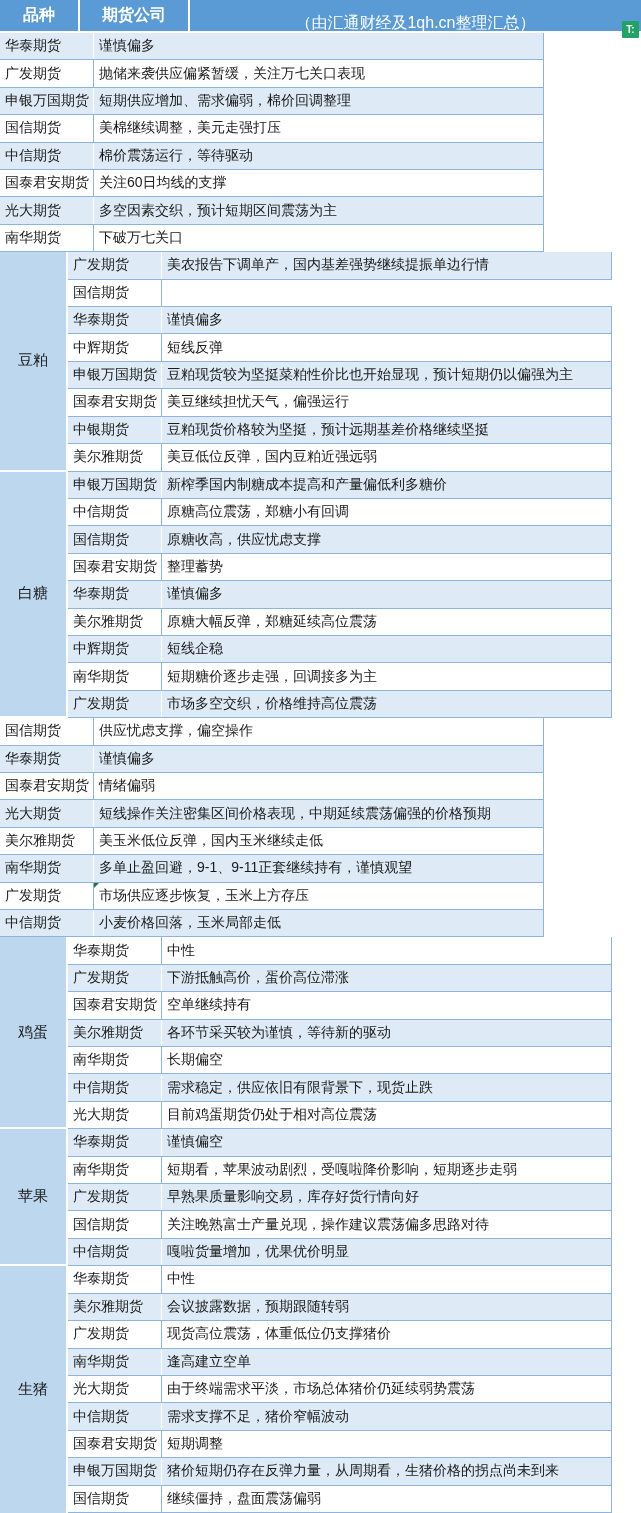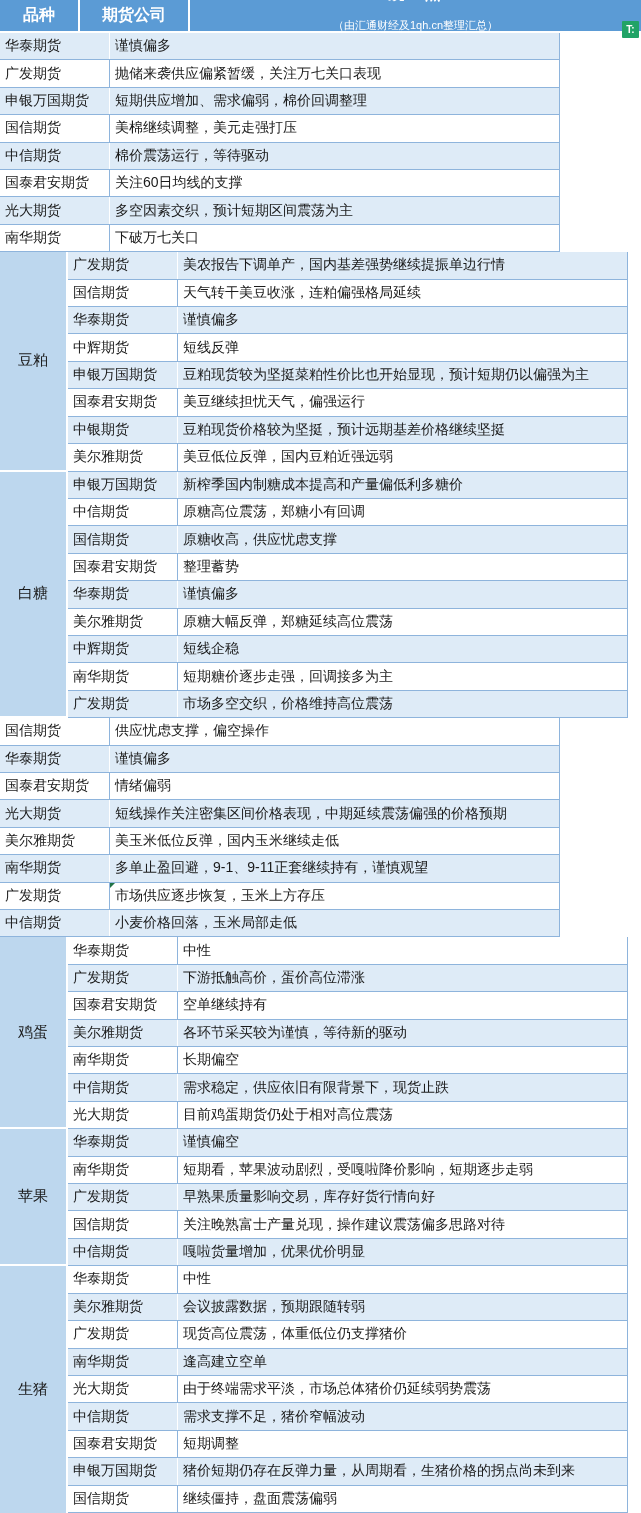--- a/index.html
+++ b/index.html
@@ -13,40 +13,40 @@
   
   .header-row{
     display:flex;height:33px;background:#5B9BD5;
     border-bottom:2px solid #fff;box-sizing:border-box;color:#fff;
   }
   .h-cell{box-sizing:border-box;display:flex;align-items:center;justify-content:center;}
   .h-variety{width:80px;border-right:2px solid #fff;font-size:16px;font-weight:bold;}
   .h-company{width:110px;border-right:2px solid #fff;font-size:16px;font-weight:bold;}
   .h-viewpoint{flex:1;flex-direction:column;justify-content:flex-end;line-height:1;}
   .vp-title{font-size:16px;font-weight:bold;letter-spacing:2px;margin-top:1px;}
-  .vp-sub{font-size:11px;margin-top:18px;}
+  .vp-sub{font-size:16px;margin-top:18px;}
 
   
   .section{display:flex;}
   .cat-cell{
     width:68px;box-sizing:border-box;background:#BDD7EE;
     border-right:2px solid #fff;
     display:flex;align-items:center;justify-content:center;
     font-size:15px;color:#1a1a1a;
   }
   .section:not(:last-child) .cat-cell{border-bottom:2px solid #fff;}
   .rows{display:flex;flex-direction:column;}
   .row{
     display:flex;height:27.407px;box-sizing:border-box;
     border-bottom:1px solid #8EB4DC;
   }
   .row.odd{background:#DEEBF7;}
   .row.even{background:#ffffff;}
   .c-company{
-    width:110px;box-sizing:border-box;display:flex;align-items:center;
+    width:94px;box-sizing:border-box;display:flex;align-items:center;
     padding-left:5px;font-size:14px;color:#1a1a1a;white-space:nowrap;overflow:hidden;
   }
   .row.even .c-company{border-right:1px solid #8EB4DC;}
   .row.odd  .c-company{border-right:1px solid #ffffff;}
   .c-view{
     position:relative;width:450px;box-sizing:border-box;display:flex;align-items:center;
     border-right:1px solid #8EB4DC;
     padding-left:5px;font-size:14px;color:#1a1a1a;white-space:nowrap;overflow:visible;
   }
   .cell-marker{
@@ -116,21 +116,20 @@
       </div>
       <div class="section">
         <div class="cat-cell">豆粕</div>
         <div class="rows">
           <div class="row odd">
             <div class="c-company">广发期货</div>
             <div class="c-view">美农报告下调单产，国内基差强势继续提振单边行情</div>
           </div>
           <div class="row even">
             <div class="c-company">国信期货</div>
-            <div class="c-view">天气转干美豆收涨，连粕偏强格局延续</div>
           </div>
           <div class="row odd">
             <div class="c-company">华泰期货</div>
             <div class="c-view">谨慎偏多</div>
           </div>
           <div class="row even">
             <div class="c-company">中辉期货</div>
             <div class="c-view">短线反弹</div>
           </div>
           <div class="row odd">

